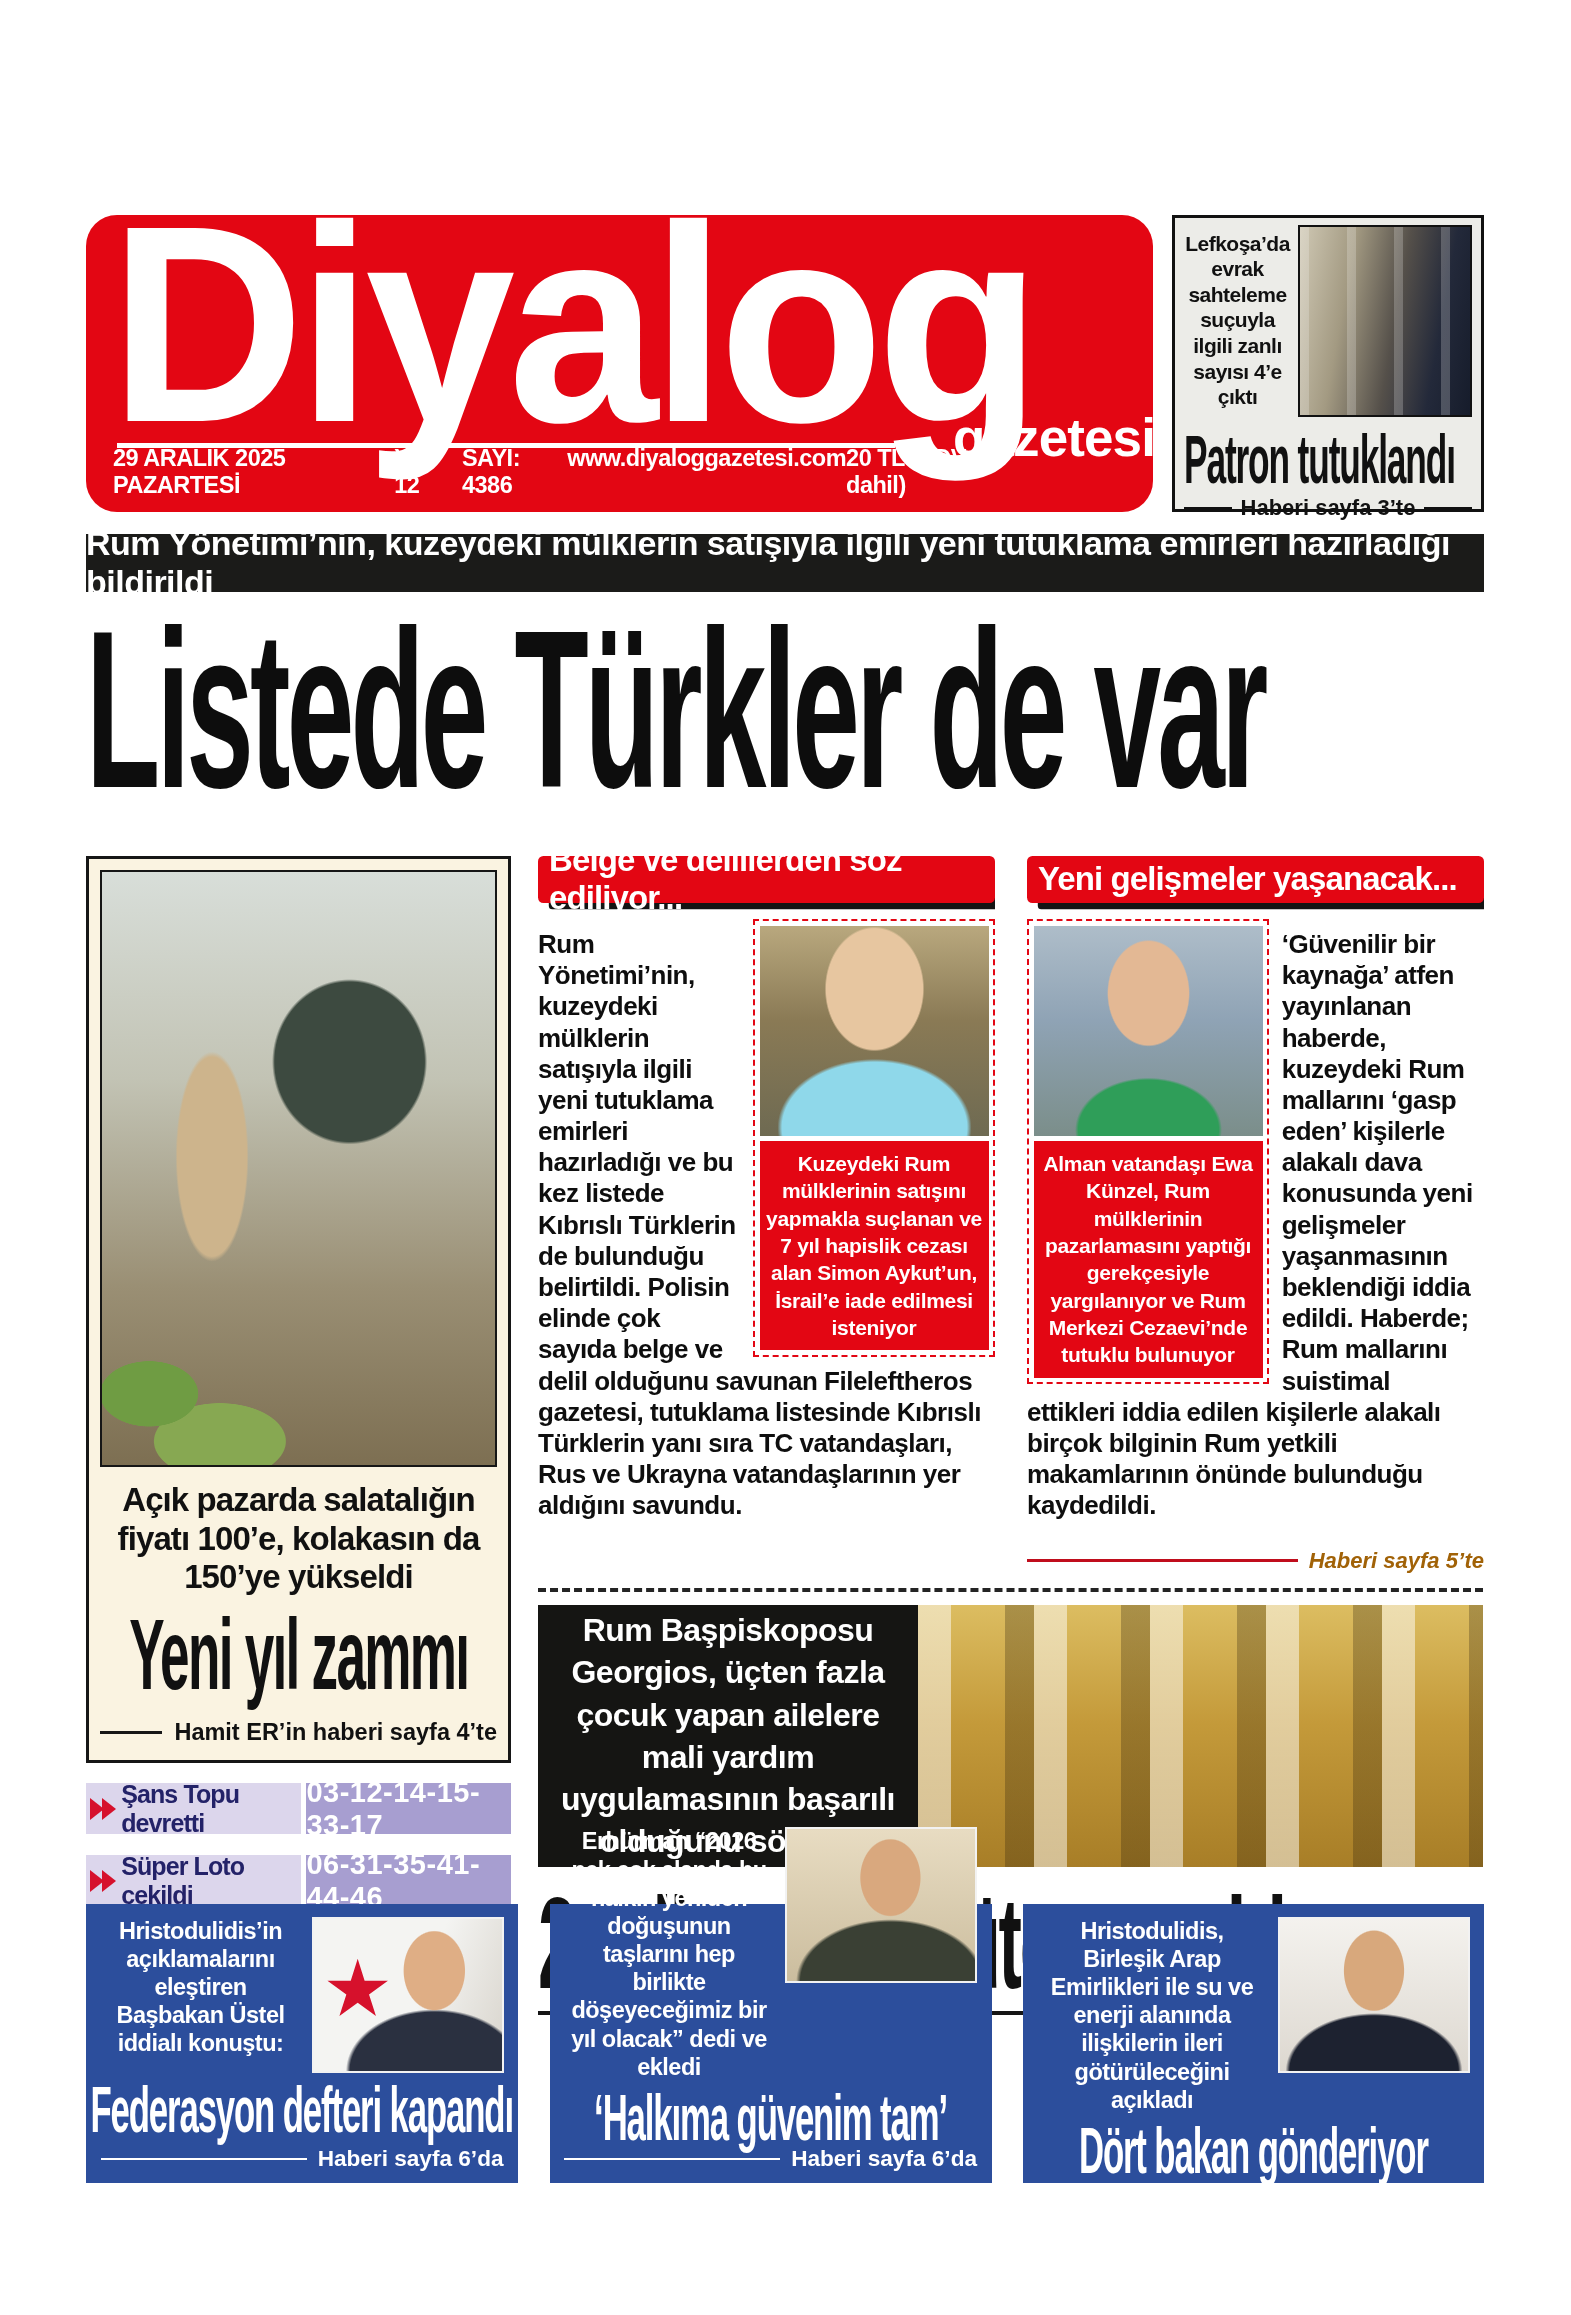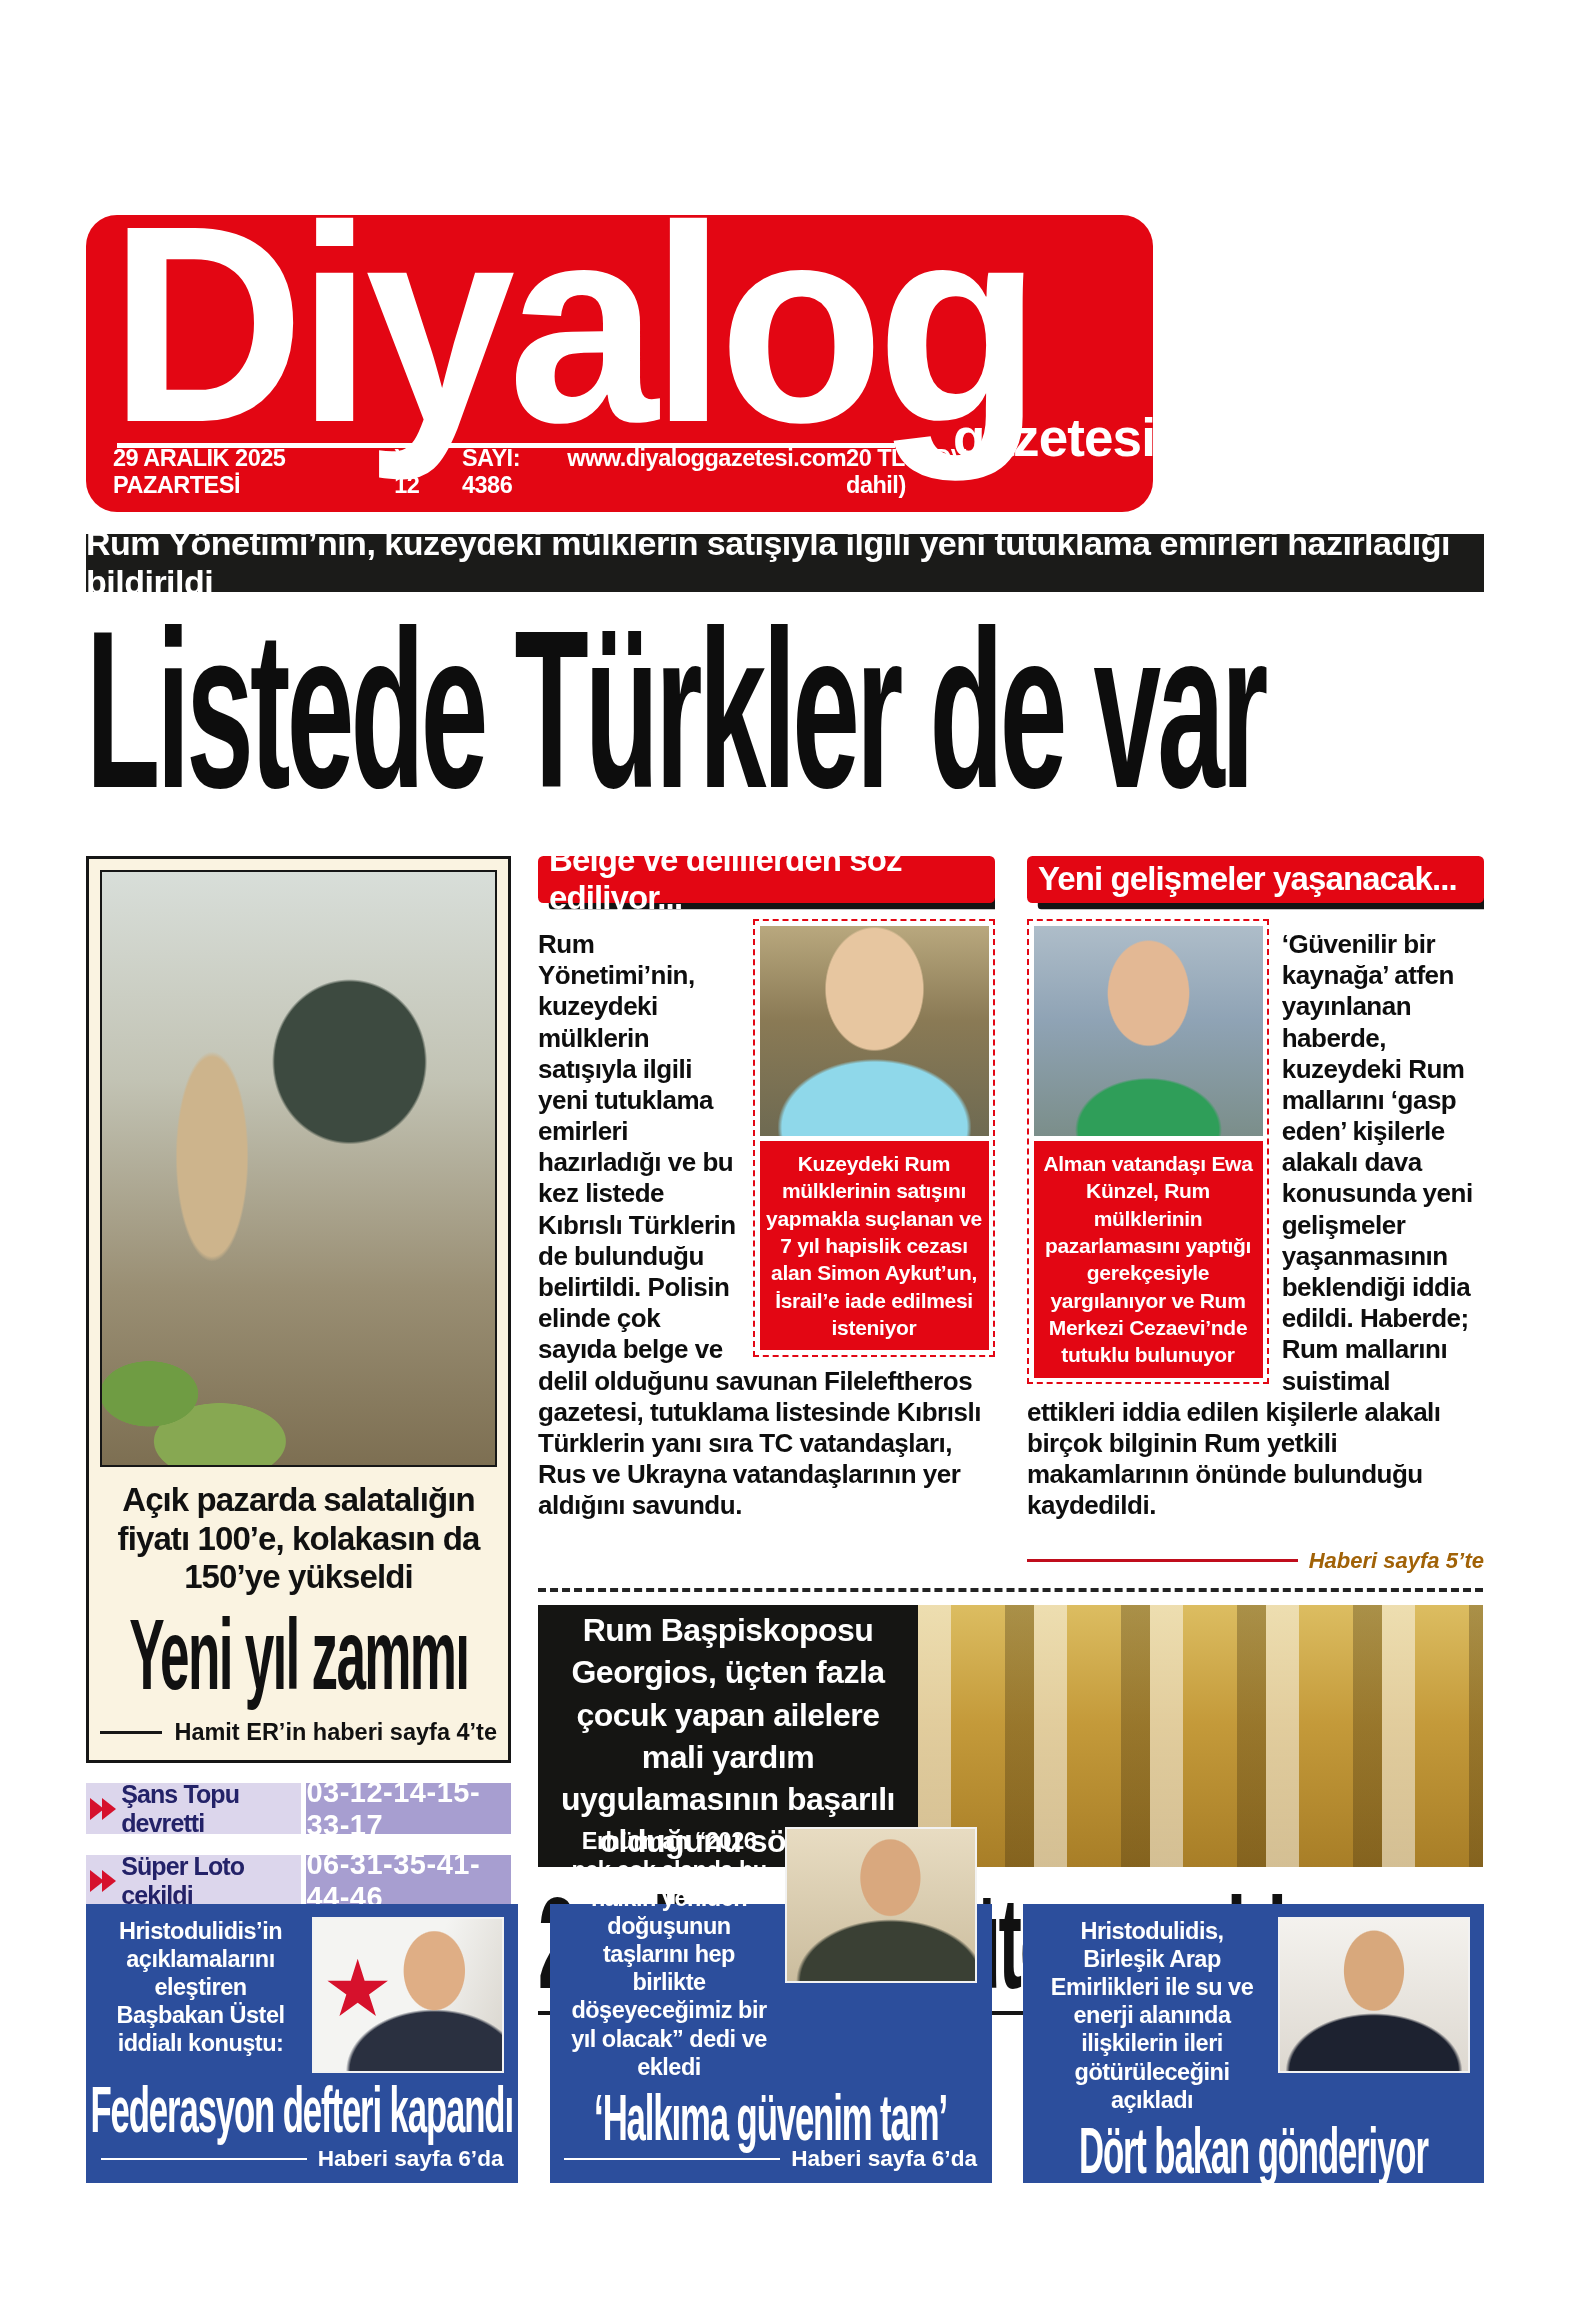--- a/index.html
+++ b/index.html
@@ -154,20 +154,34 @@
       <span class="mast-sub">gazetesi</span>
       <div class="mast-info">
         <span>29 ARALIK 2025 PAZARTESİ</span>
         <span>YIL: 12</span>
         <span>SAYI: 4386</span>
         <span>www.diyaloggazetesi.com</span>
         <span>20 TL (KDV dahil)</span>
       </div>
     </div>
 
+    <div class="tr-box">
+      <div class="tr-top">
+        <div class="tr-kicker">Lefkoşa’da evrak sahteleme suçuyla ilgili zanlı sayısı 4’e çıktı</div>
+        <div class="tr-photo photo ph-arrest"></div>
+      </div>
+      <div class="tr-headline-wrap">
+        <span class="tr-headline">Patron tutuklandı</span>
+      </div>
+      <div class="tr-ref">
+        <div class="ln"></div>
+        <span>Haberi sayfa 3’te</span>
+        <div class="ln"></div>
+      </div>
+    </div>
   </div>
 
   <div class="banner">
     <span>Rum Yönetimi’nin, kuzeydeki mülklerin satışıyla ilgili yeni tutuklama emirleri hazırladığı bildirildi</span>
   </div>
 
   <div class="giant-wrap">
     <span class="giant">Listede Türkler de var</span>
   </div>
 

